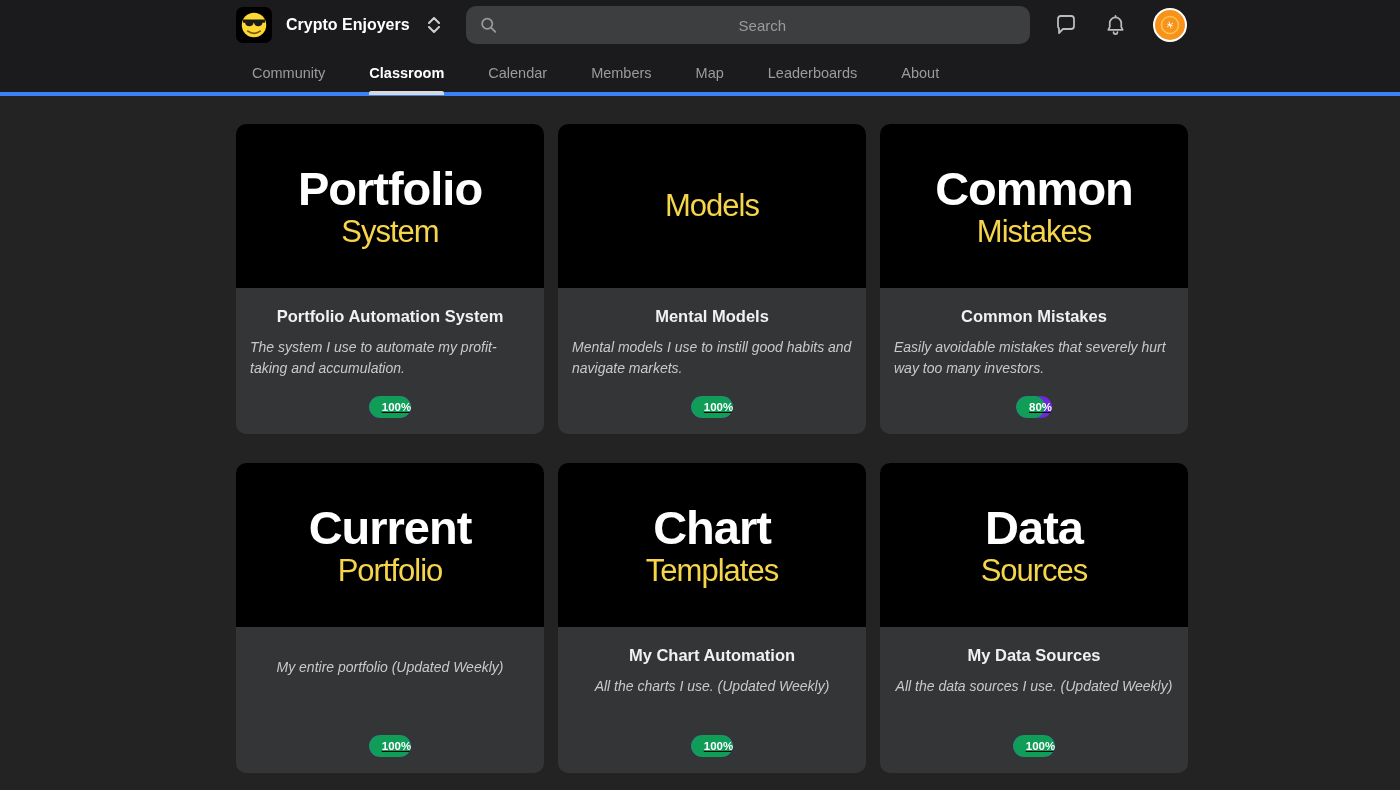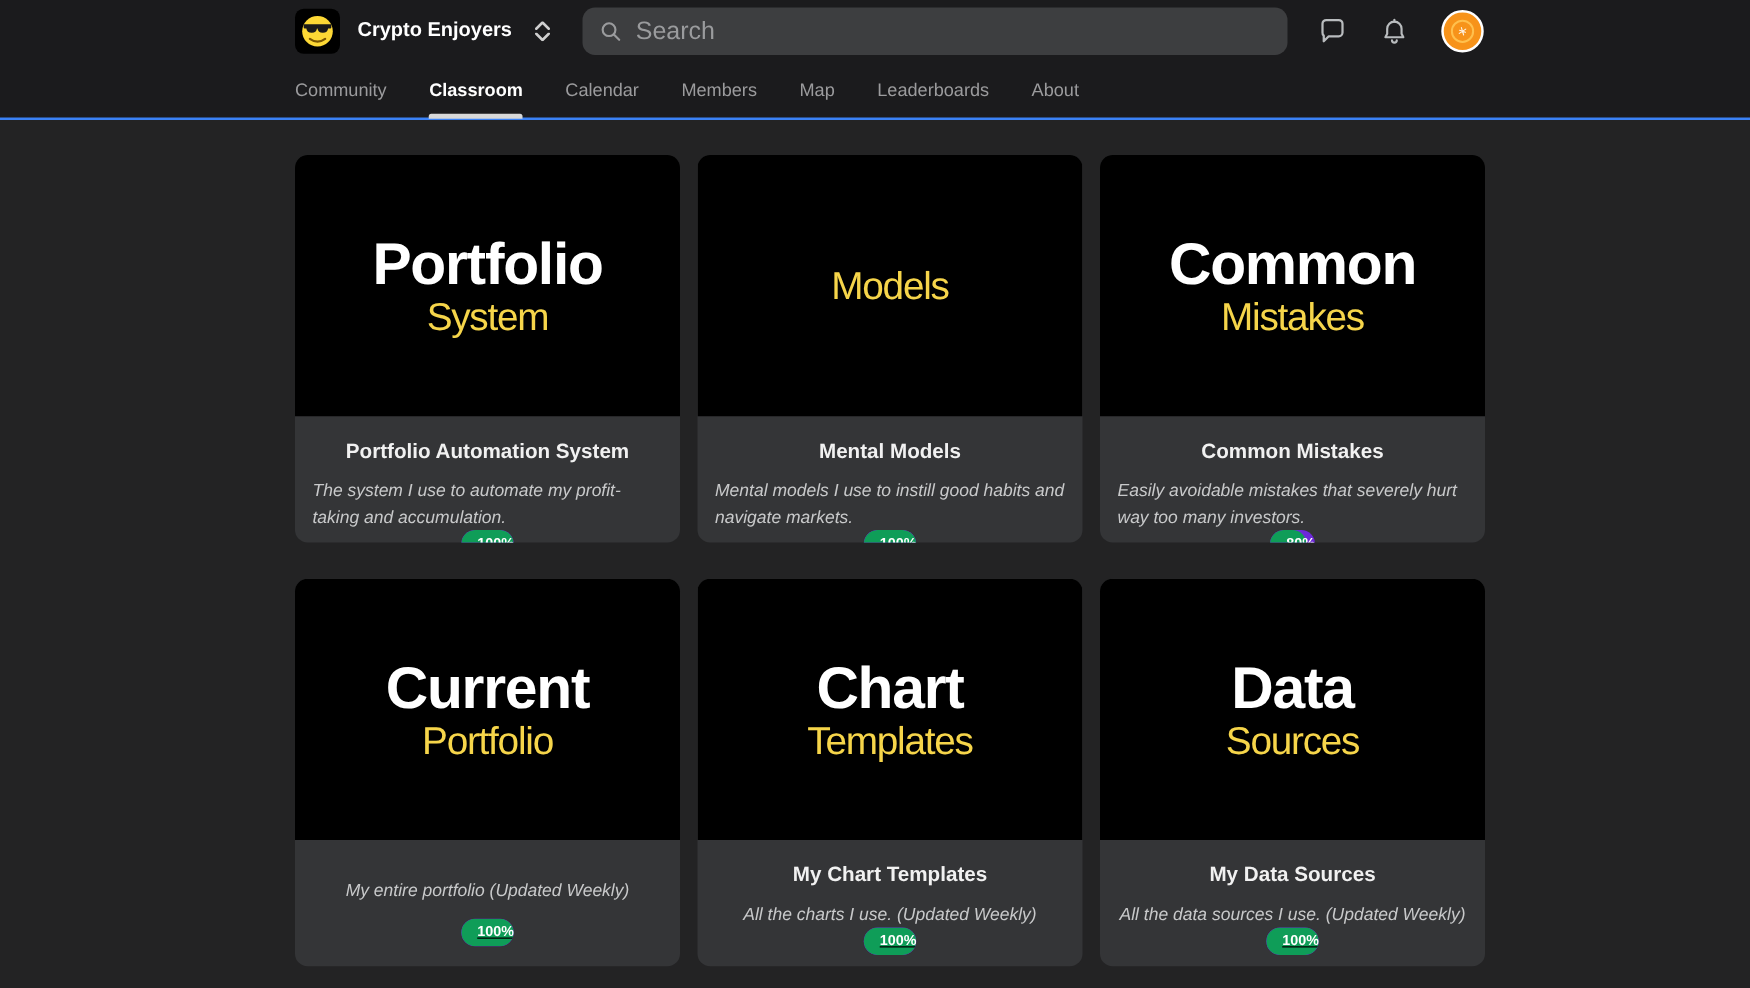--- a/index.html
+++ b/index.html
@@ -6,21 +6,21 @@
   html,body { width:1400px; height:790px; overflow:hidden; }
   body {
     background:#232324;
     font-family:"Liberation Sans", sans-serif;
     -webkit-font-smoothing:antialiased;
   }
 
   
   .header {
     background:#1b1b1d;
-    border-bottom:2px solid #3b82f6;
+    border-bottom:4px solid #3b82f6;
     height:96px;
   }
   .header-top {
     height:50px;
     display:flex;
     align-items:center;
     padding:0 213px 0 236px;
   }
   .logo-box {
     width:36px; height:36px;
@@ -53,24 +53,25 @@
     height:38px;
     background:#3d3e40;
     border-radius:10px;
     display:flex; align-items:center;
     padding:0 14px;
   }
   .search-wrap input {
     background:transparent;
     border:none; outline:none;
     color:#e3e3e3;
-    font-size:20px;
+    font-size:15px;
     font-family:"Liberation Sans", sans-serif;
     margin-left:12px;
     width:100%;
+    text-align:center;
   }
   .search-wrap input::placeholder { color:#9a9b9d; }
   .header-icons {
     display:flex; align-items:center;
     gap:26px;
     margin-left:auto;
   }
   .icon-btn { cursor:pointer; display:flex; align-items:center; }
   .avatar {
     width:34px; height:34px;
@@ -80,22 +81,23 @@
     box-shadow:0 0 0 1px #1b1b1d;
     display:flex; align-items:center; justify-content:center;
     cursor:pointer;
   }
 
   
   .nav {
     height:45px;
     display:flex;
     align-items:flex-start;
-    gap:34px;
+    gap:44px;
     padding-left:236px;
+    margin-left:16px;
   }
   .nav-tab {
     color:#9b9b9d;
     font-size:14.5px;
     cursor:pointer;
     position:relative;
     height:100%;
     display:flex; align-items:center;
   }
   .nav-tab.active { color:#ffffff; font-weight:bold; }
@@ -121,21 +123,21 @@
   .card {
     height:310px;
     background:#343537;
     border-radius:10px;
     overflow:hidden;
     display:flex;
     flex-direction:column;
     cursor:pointer;
   }
   .cover {
-    height:209px;
+    height:164px;
     background:#000000;
     display:flex;
     flex-direction:column;
     align-items:center;
     justify-content:center;
     line-height:1.08;
     flex:0 0 auto;
   }
   .cover-line1 {
     color:#ffffff;
@@ -329,21 +331,21 @@
       </div>
     </div>
   </article>
 
   <article class="card">
     <div class="cover">
       <div class="cover-line1">Chart</div>
       <div class="cover-line2">Templates</div>
     </div>
     <div class="card-body">
-      <h3 class="card-title">My Chart Templates</h3>
+      <h3 class="card-title">My Chart Automation</h3>
       <p class="card-desc">All the charts I use. (Updated Weekly)</p>
       <div class="card-spacer"></div>
       <div class="progress-track">
         <div class="progress-fill" style="width: 100%;">
           <span class="progress-label">100%</span>
         </div>
       </div>
     </div>
   </article>
 

